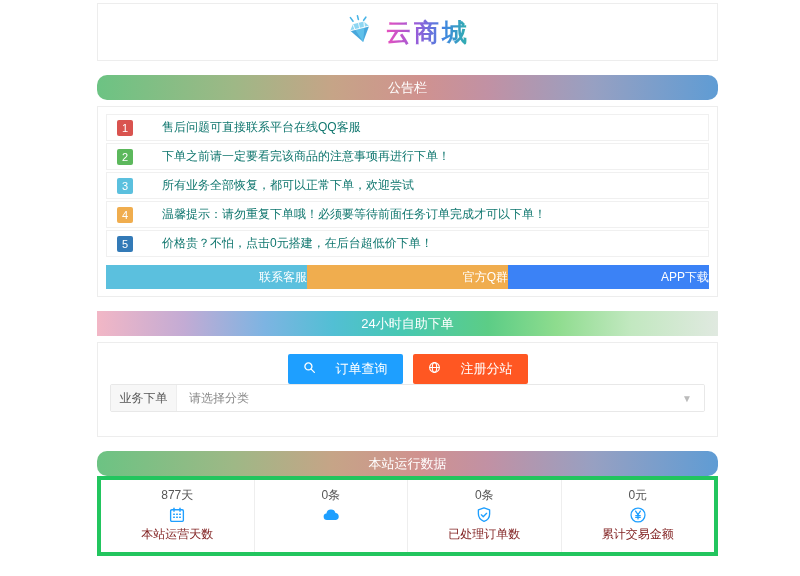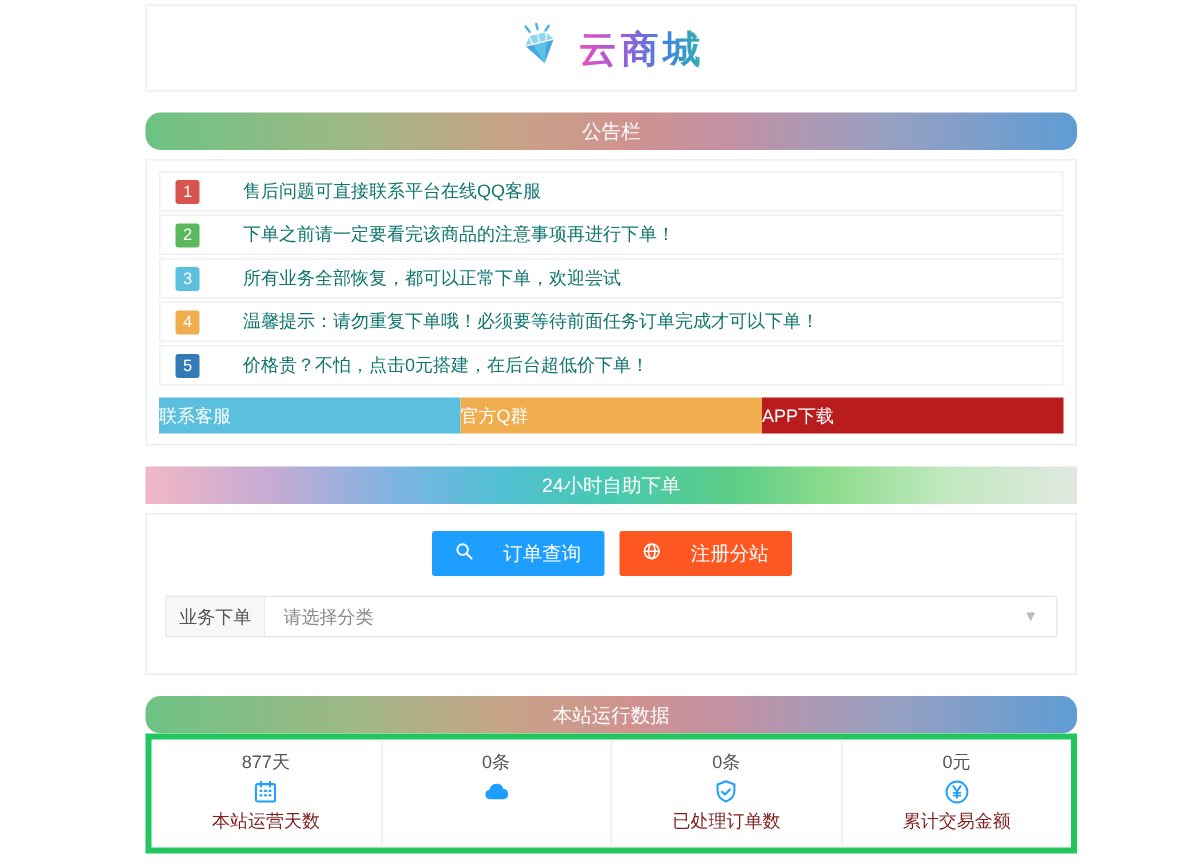--- a/index.html
+++ b/index.html
@@ -21,27 +21,27 @@
   .gap-lg { height:14px; } .gap-sm { height:6px; }
 
   
   .announce-card { border:1px solid #ededed; padding:7px 8px; background:#fff; }
   .notice-item { display:flex; align-items:center; height:27px; padding:0 10px; border:1px solid #f0f0f0; margin-top:2px; background:#fff; }
   .notice-item:first-child { margin-top:0; }
   .notice-badge { min-width:16px; height:16px; line-height:16px; padding:0 3px; border-radius:2px; color:#fff; font-size:11px; text-align:center; margin-right:9px; }
   .notice-text { font-size:12px; color:#0f766e; white-space:nowrap;margin-left:20px; }
 
   .contact-row { display:flex; margin-top:8px; height:24px; }
-  .contact-btn { flex:1; border:none; color:#fff; font-size:12px; line-height:24px; text-align:left; cursor:pointer; }
+  .contact-btn { flex:1; border:none; color:#fff; font-size:12px; line-height:24px; text-align:right; cursor:pointer; }
 
   
   .order-card { border:1px solid #ededed; padding:11px 12px 24px; background:#fff; }
   .btn-row { display:flex; justify-content:center; gap:10px; }
   .action-btn { display:inline-flex; align-items:center; gap:20px; height:30px; padding:0 15px; border:none; border-radius:2px; color:#fff; font-size:13px; cursor:pointer; }
-  .form-row { display:flex; height:28px; margin-top:13px; border:1px solid #e8e8e8; border-radius:2px; overflow:hidden; }
+  .form-row { display:flex; height:28px; border:1px solid #e8e8e8; border-radius:2px; overflow:hidden; }
   .form-label { width:66px; background:#f7f7f7; color:#555; font-size:12px; display:flex; align-items:center; justify-content:center; border-right:1px solid #eee; }
   .form-select { flex:1; background:#fff; display:flex; align-items:center; font-size:12px; color:#8a8a8a; padding:0 12px; cursor:pointer; justify-content:space-between; }
   .chevron { color:#bbb; font-size:10px; }
 
   
   .stats-card { border:4px solid #22c55e; display:flex; background:#fff; }
   .stat-cell { flex:1; text-align:center; padding:7px 0 9px; }
   .stat-cell + .stat-cell { border-left:1px solid #eee; }
   .stat-value { font-size:12px; color:#555; }
   .stat-icon { height:19px; margin:2px 0 1px; }
@@ -96,21 +96,21 @@
         <span class="notice-badge" style="background: rgb(240, 173, 78);">4</span>
         <span class="notice-text">温馨提示：请勿重复下单哦！必须要等待前面任务订单完成才可以下单！</span>
       </div>
       <div class="notice-item">
         <span class="notice-badge" style="background: rgb(51, 122, 183);">5</span>
         <span class="notice-text">价格贵？不怕，点击0元搭建，在后台超低价下单！</span>
       </div>
       <div class="contact-row">
         <button class="contact-btn" style="background: rgb(91, 192, 222);">联系客服</button>
         <button class="contact-btn" style="background: rgb(240, 173, 78);">官方Q群</button>
-        <button class="contact-btn" style="background: #b91c1c;">APP下载</button>
+        <button class="contact-btn" style="background: #3b82f6;">APP下载</button>
       </div>
     </div>
 
     <div class="gap-lg"></div>
 
     <div class="section-bar grad-b">24小时自助下单</div>
     <div class="gap-sm"></div>
     <div class="order-card">
       <div class="btn-row">
         <button class="action-btn" style="background: rgb(30, 159, 255);">

